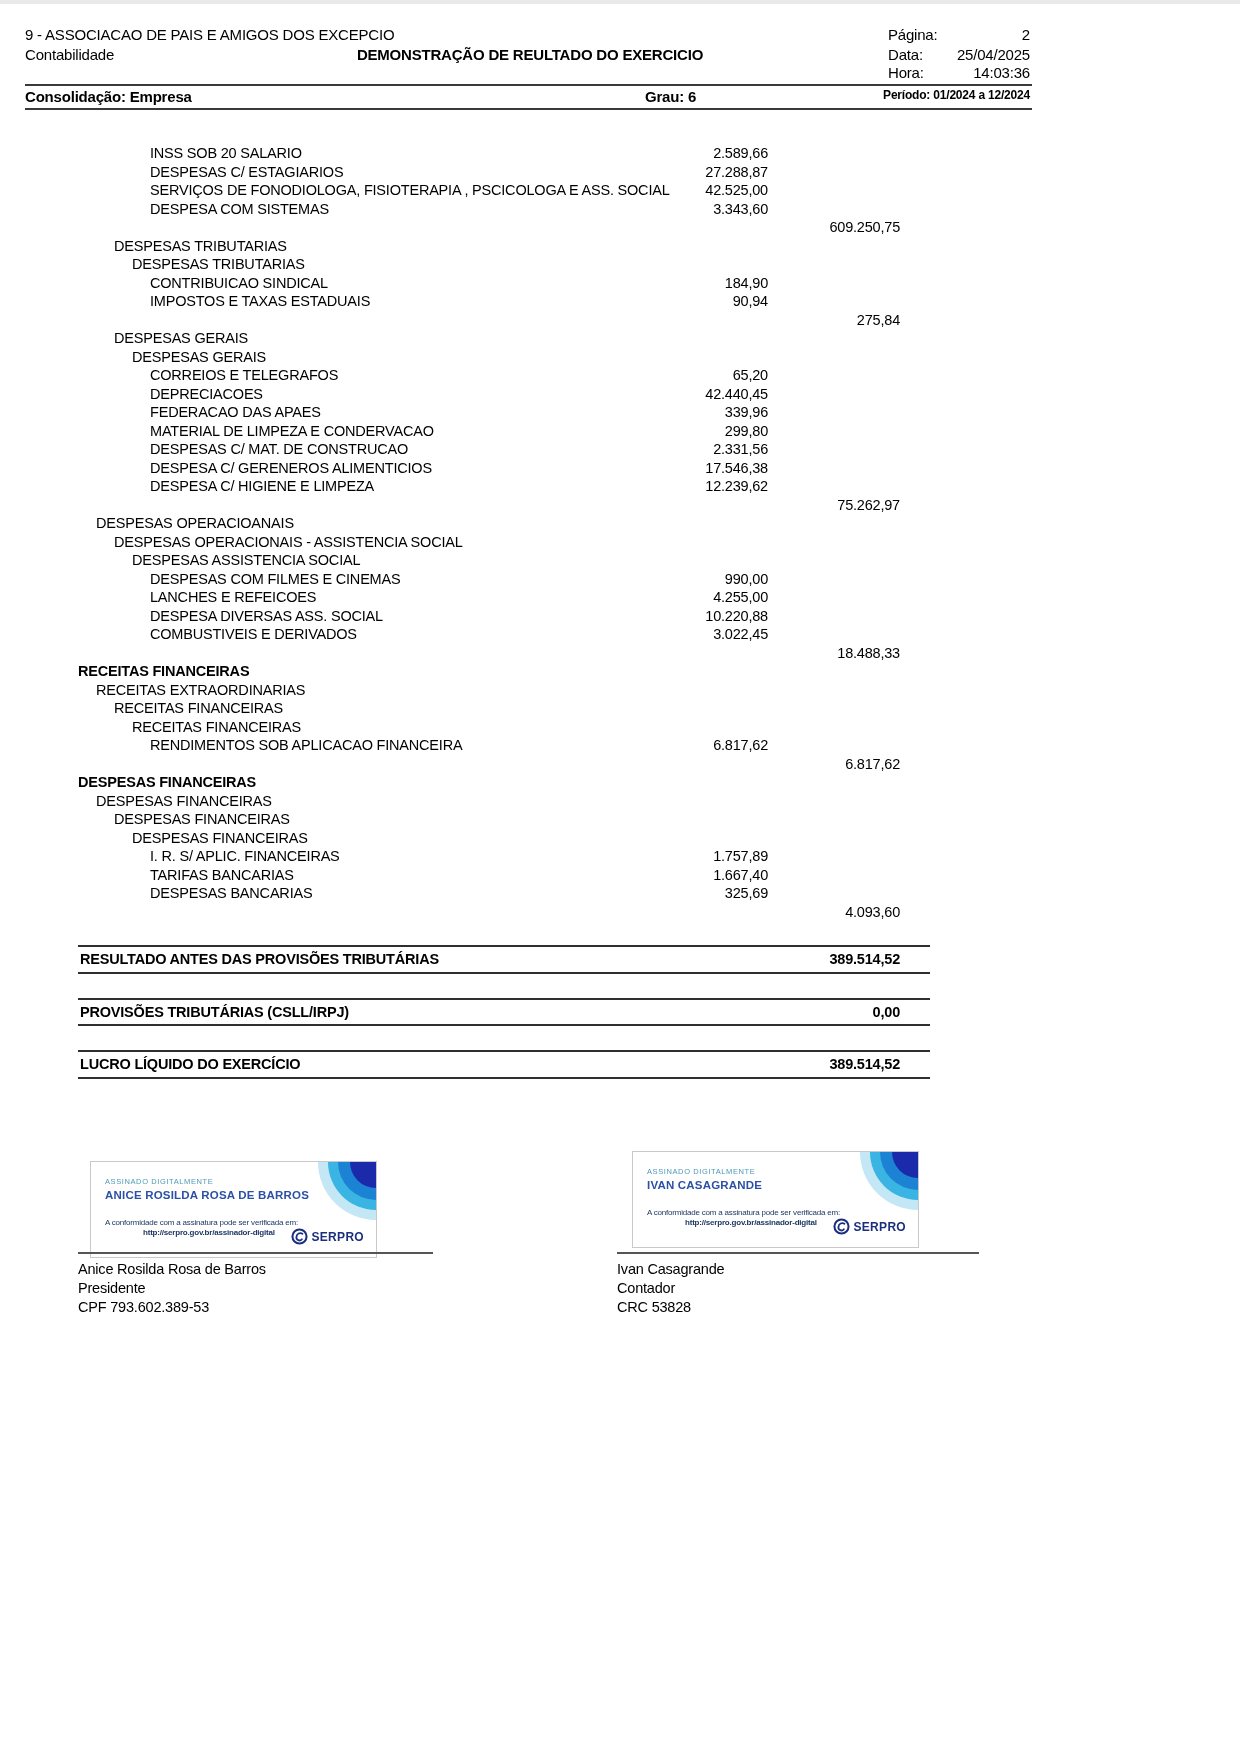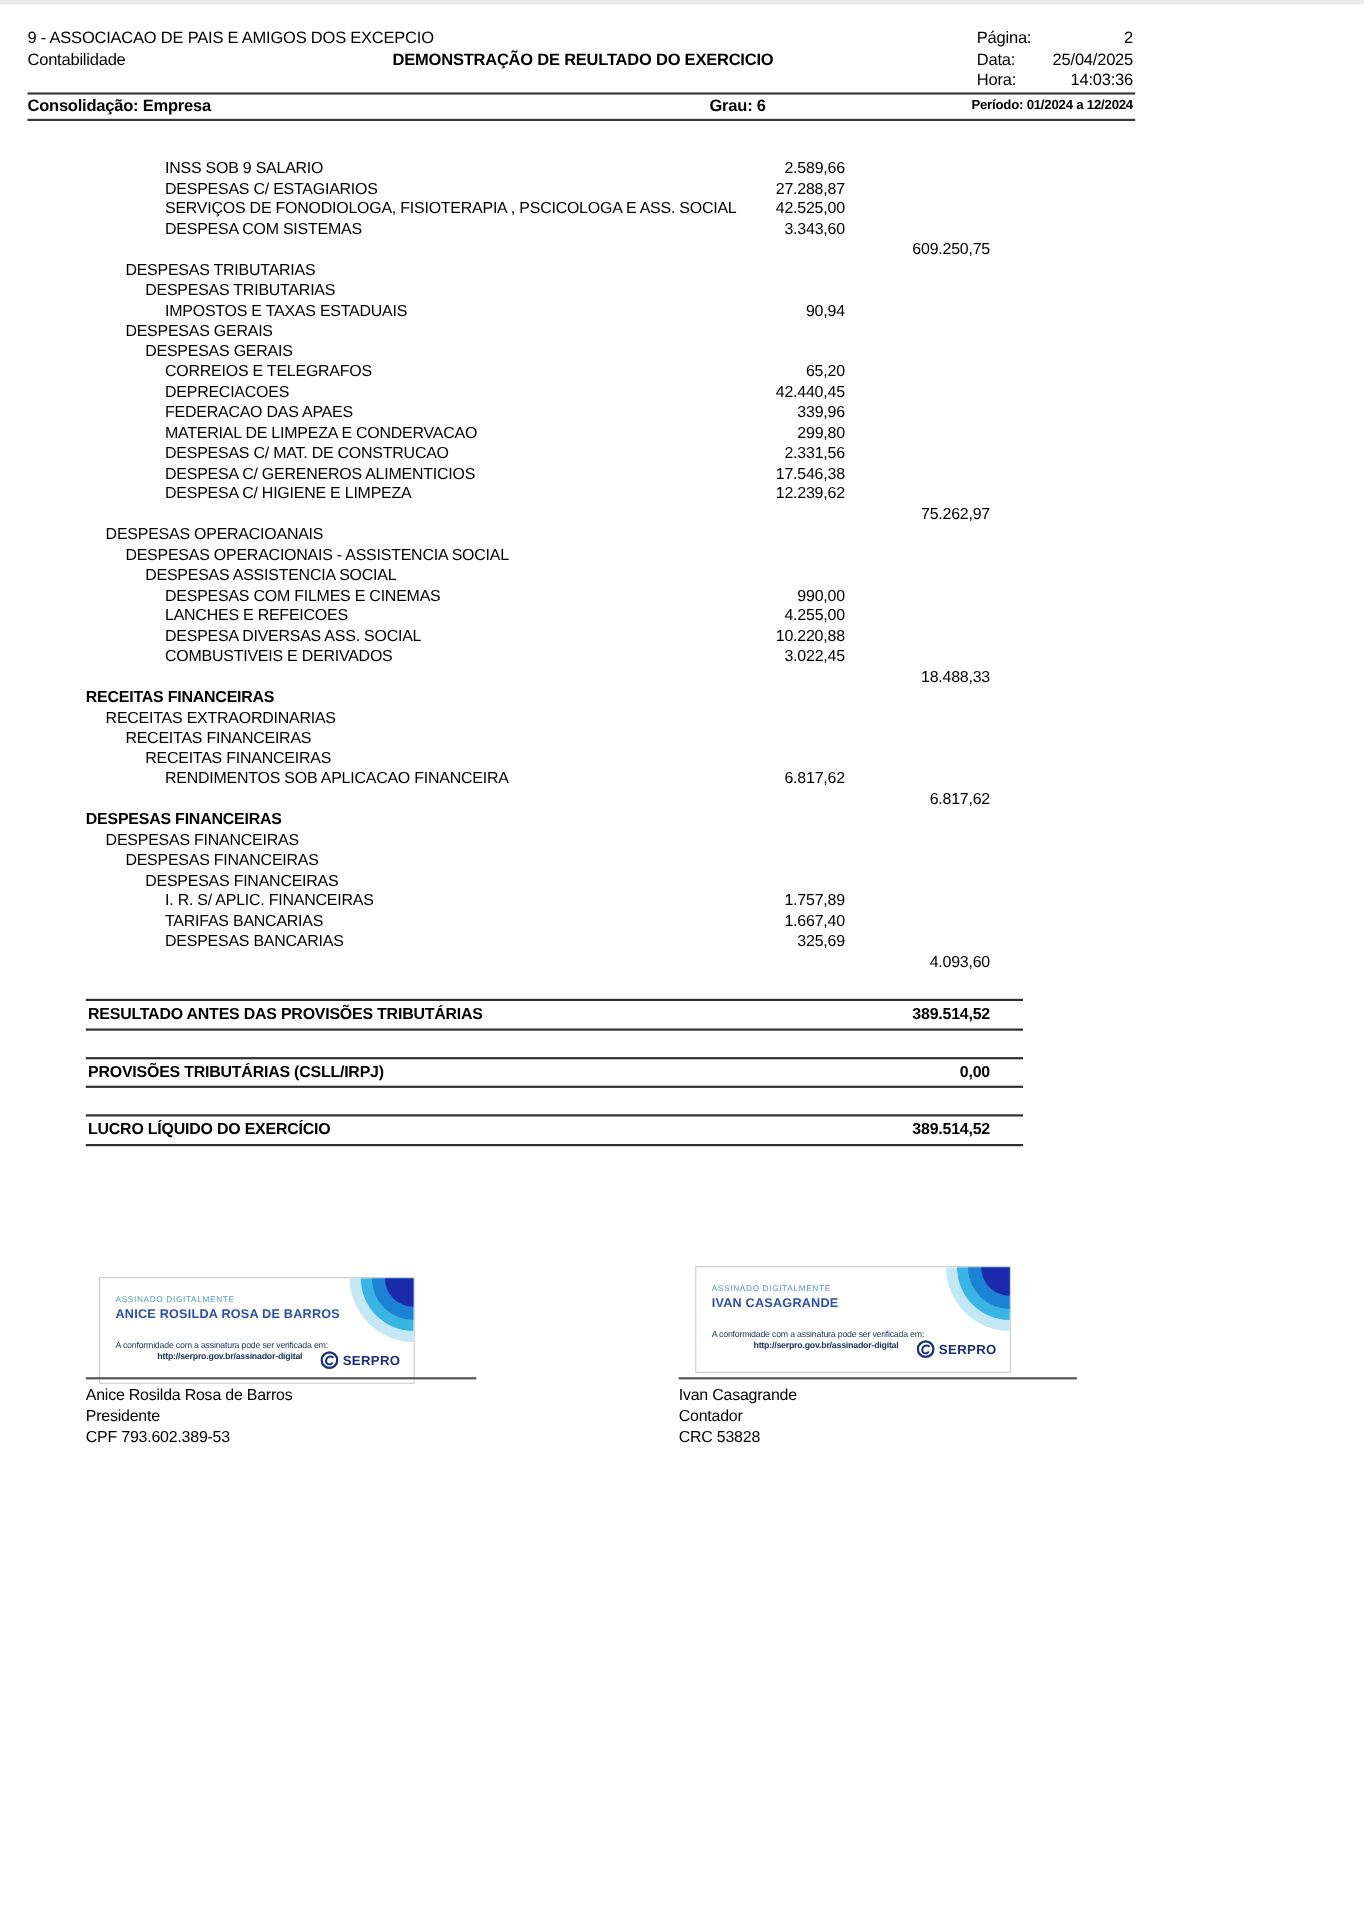--- a/index.html
+++ b/index.html
@@ -70,21 +70,21 @@
   <div class="h-meta-value mrow3">14:03:36</div>
 
   <div class="hr hr1"></div>
   <div class="h-consol">Consolidação: Empresa</div>
   <div class="h-grau">Grau: 6</div>
   <div class="h-period">Período: 01/2024 a 12/2024</div>
   <div class="hr hr2"></div>
 
   <div id="statement">
       <div class="row">
-        <span class="lbl lvl-4">INSS SOB 9 SALARIO</span>
+        <span class="lbl lvl-4">INSS SOB 20 SALARIO</span>
         <span class="val">2.589,66</span>
       </div>
       <div class="row">
         <span class="lbl lvl-4">DESPESAS C/ ESTAGIARIOS</span>
         <span class="val">27.288,87</span>
       </div>
       <div class="row">
         <span class="lbl lvl-4">SERVIÇOS DE FONODIOLOGA, FISIOTERAPIA , PSCICOLOGA E ASS. SOCIAL</span>
         <span class="val">42.525,00</span>
       </div>
@@ -95,22 +95,29 @@
       <div class="row">
         <span class="tot">609.250,75</span>
       </div>
       <div class="row">
         <span class="lbl lvl-2">DESPESAS TRIBUTARIAS</span>
       </div>
       <div class="row">
         <span class="lbl lvl-3">DESPESAS TRIBUTARIAS</span>
       </div>
       <div class="row">
+        <span class="lbl lvl-4">CONTRIBUICAO SINDICAL</span>
+        <span class="val">184,90</span>
+      </div>
+      <div class="row">
         <span class="lbl lvl-4">IMPOSTOS E TAXAS ESTADUAIS</span>
         <span class="val">90,94</span>
+      </div>
+      <div class="row">
+        <span class="tot">275,84</span>
       </div>
       <div class="row">
         <span class="lbl lvl-2">DESPESAS GERAIS</span>
       </div>
       <div class="row">
         <span class="lbl lvl-3">DESPESAS GERAIS</span>
       </div>
       <div class="row">
         <span class="lbl lvl-4">CORREIOS E TELEGRAFOS</span>
         <span class="val">65,20</span>

